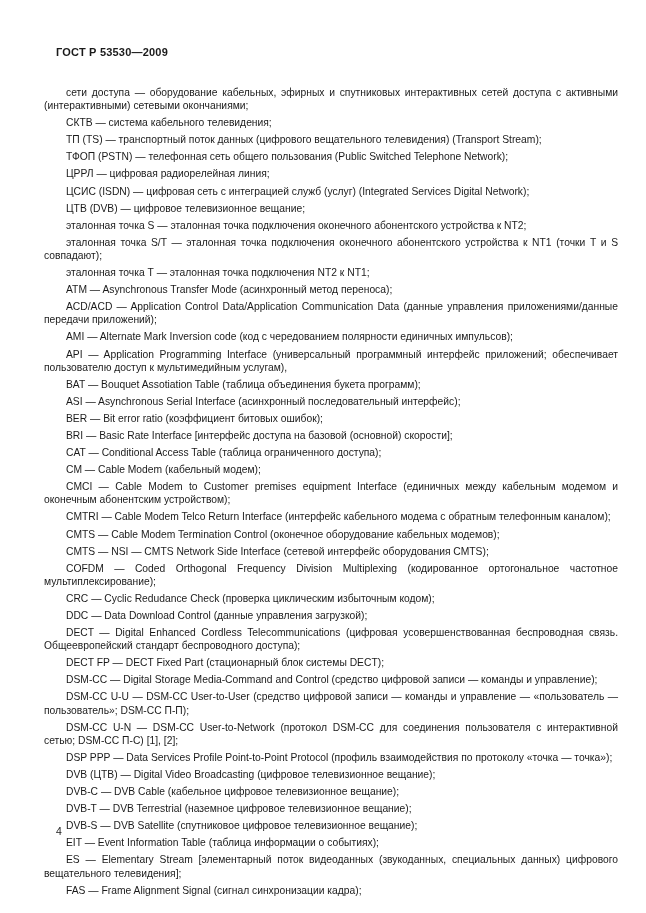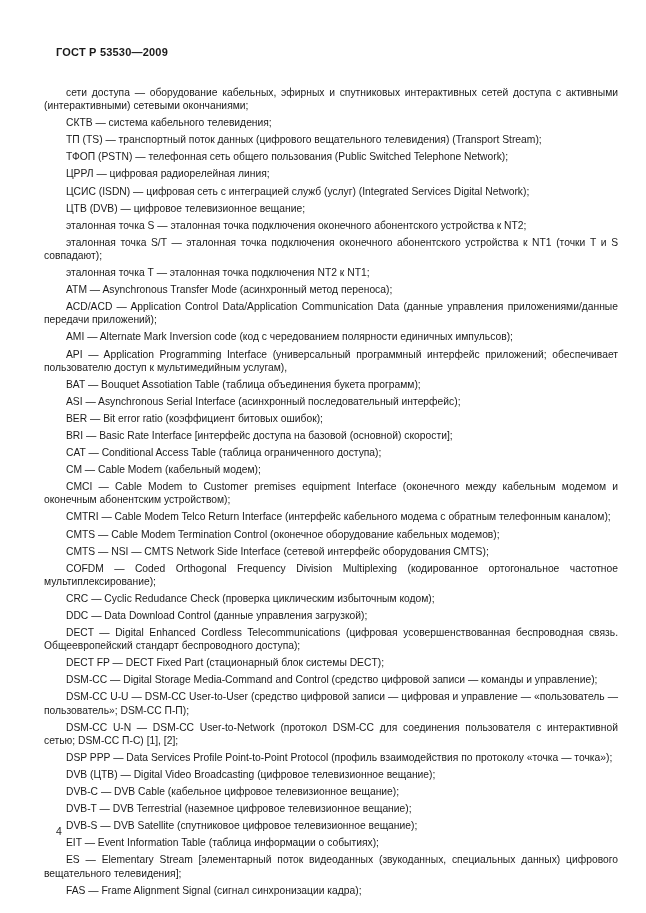--- a/index.html
+++ b/index.html
@@ -74,31 +74,31 @@
       <p class="entry">ATM — Asynchronous Transfer Mode (асинхронный метод переноса);</p>
       <p class="entry">ACD/ACD — Application Control Data/Application Communication Data (данные управления приложениями/данные передачи приложений);</p>
       <p class="entry">AMI — Alternate Mark Inversion code (код с чередованием полярности единичных импульсов);</p>
       <p class="entry">API — Application Programming Interface (универсальный программный интерфейс приложений; обеспечивает пользователю доступ к мультимедийным услугам),</p>
       <p class="entry">BAT — Bouquet Assotiation Table (таблица объединения букета программ);</p>
       <p class="entry">ASI — Asynchronous Serial Interface (асинхронный последовательный интерфейс);</p>
       <p class="entry">BER — Bit error ratio (коэффициент битовых ошибок);</p>
       <p class="entry">BRI — Basic Rate Interface [интерфейс доступа на базовой (основной) скорости];</p>
       <p class="entry">CAT — Conditional Access Table (таблица ограниченного доступа);</p>
       <p class="entry">CM — Cable Modem (кабельный модем);</p>
-      <p class="entry">CMCI — Cable Modem to Customer premises equipment Interface (оконечного между кабельным модемом и оконечным абонентским устройством);</p>
+      <p class="entry">CMCI — Cable Modem to Customer premises equipment Interface (единичных между кабельным модемом и оконечным абонентским устройством);</p>
       <p class="entry">CMTRI — Cable Modem Telco Return Interface (интерфейс кабельного модема с обратным телефонным каналом);</p>
       <p class="entry">CMTS — Cable Modem Termination Control (оконечное оборудование кабельных модемов);</p>
       <p class="entry">CMTS — NSI — CMTS Network Side Interface (сетевой интерфейс оборудования CMTS);</p>
       <p class="entry">COFDM — Coded Orthogonal Frequency Division Multiplexing (кодированное ортогональное частотное мультиплексирование);</p>
       <p class="entry">CRC — Cyclic Redudance Check (проверка циклическим избыточным кодом);</p>
       <p class="entry">DDC — Data Download Control (данные управления загрузкой);</p>
       <p class="entry">DECT — Digital Enhanced Cordless Telecommunications (цифровая усовершенствованная беспроводная связь. Общеевропейский стандарт беспроводного доступа);</p>
       <p class="entry">DECT FP — DECT Fixed Part (стационарный блок системы DECT);</p>
       <p class="entry">DSM-CC — Digital Storage Media-Command and Control (средство цифровой записи — команды и управление);</p>
-      <p class="entry">DSM-CC U-U — DSM-CC User-to-User (средство цифровой записи — цифровая и управление — «пользователь — пользователь»; DSM-CC П-П);</p>
+      <p class="entry">DSM-CC U-U — DSM-CC User-to-User (средство цифровой записи — команды и управление — «пользователь — пользователь»; DSM-CC П-П);</p>
       <p class="entry">DSM-CC U-N — DSM-CC User-to-Network (протокол DSM-CC для соединения пользователя с интерактивной сетью; DSM-CC П-С) [1], [2];</p>
       <p class="entry">DSP PPP — Data Services Profile Point-to-Point Protocol (профиль взаимодействия по протоколу «точка — точка»);</p>
       <p class="entry">DVB (ЦТВ) — Digital Video Broadcasting (цифровое телевизионное вещание);</p>
       <p class="entry">DVB-C — DVB Cable (кабельное цифровое телевизионное вещание);</p>
       <p class="entry">DVB-T — DVB Terrestrial (наземное цифровое телевизионное вещание);</p>
       <p class="entry">DVB-S — DVB Satellite (спутниковое цифровое телевизионное вещание);</p>
       <p class="entry">EIT — Event Information Table (таблица информации о событиях);</p>
       <p class="entry">ES — Elementary Stream [элементарный поток видеоданных (звукоданных, специальных данных) цифрового вещательного телевидения];</p>
       <p class="entry">FAS — Frame Alignment Signal (сигнал синхронизации кадра);</p>
     </div>

